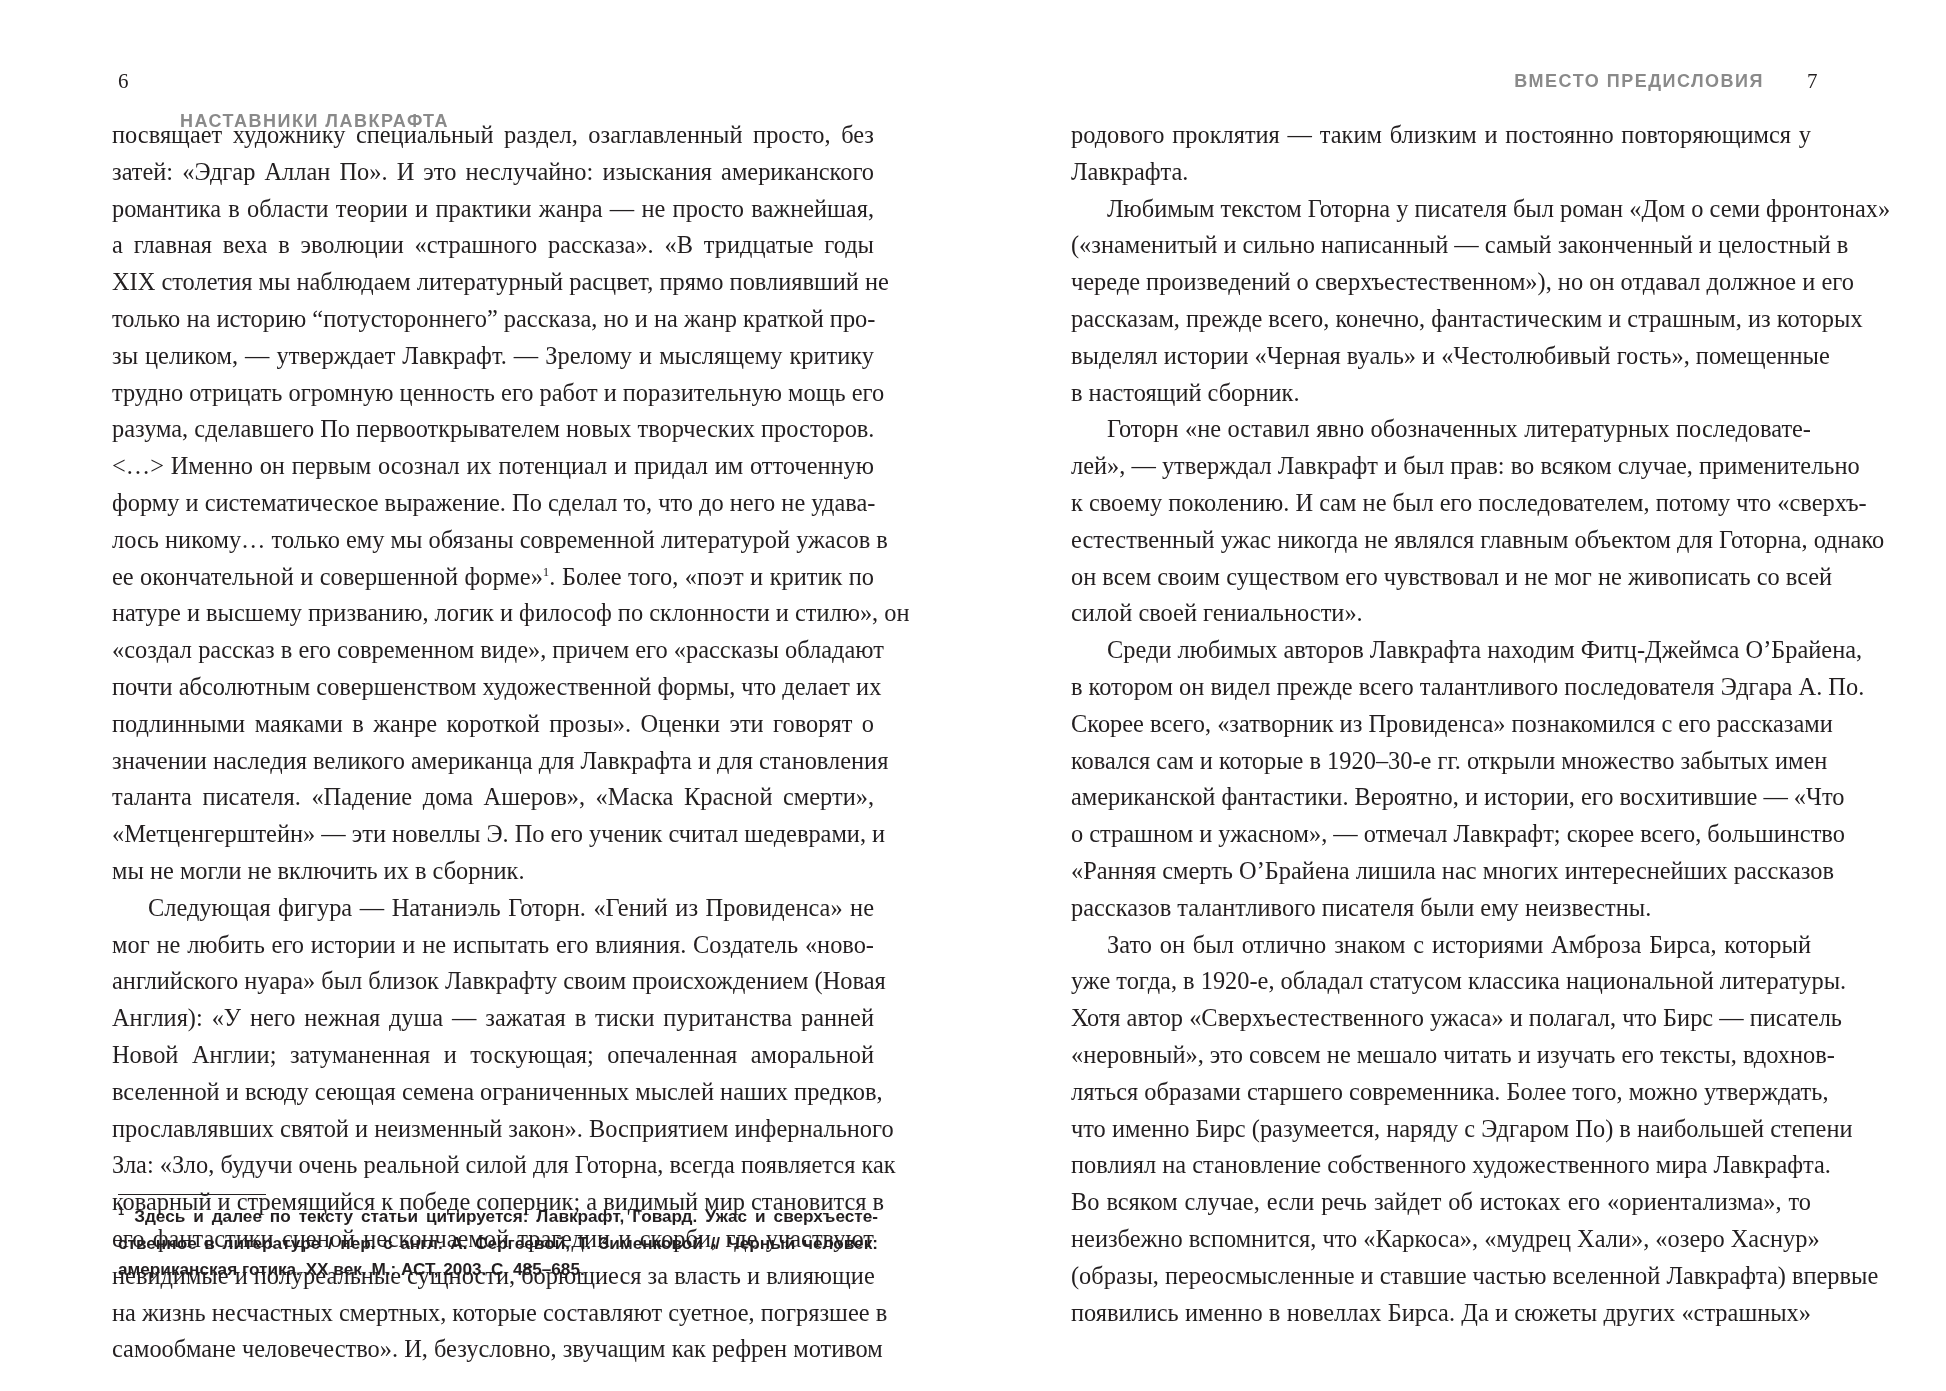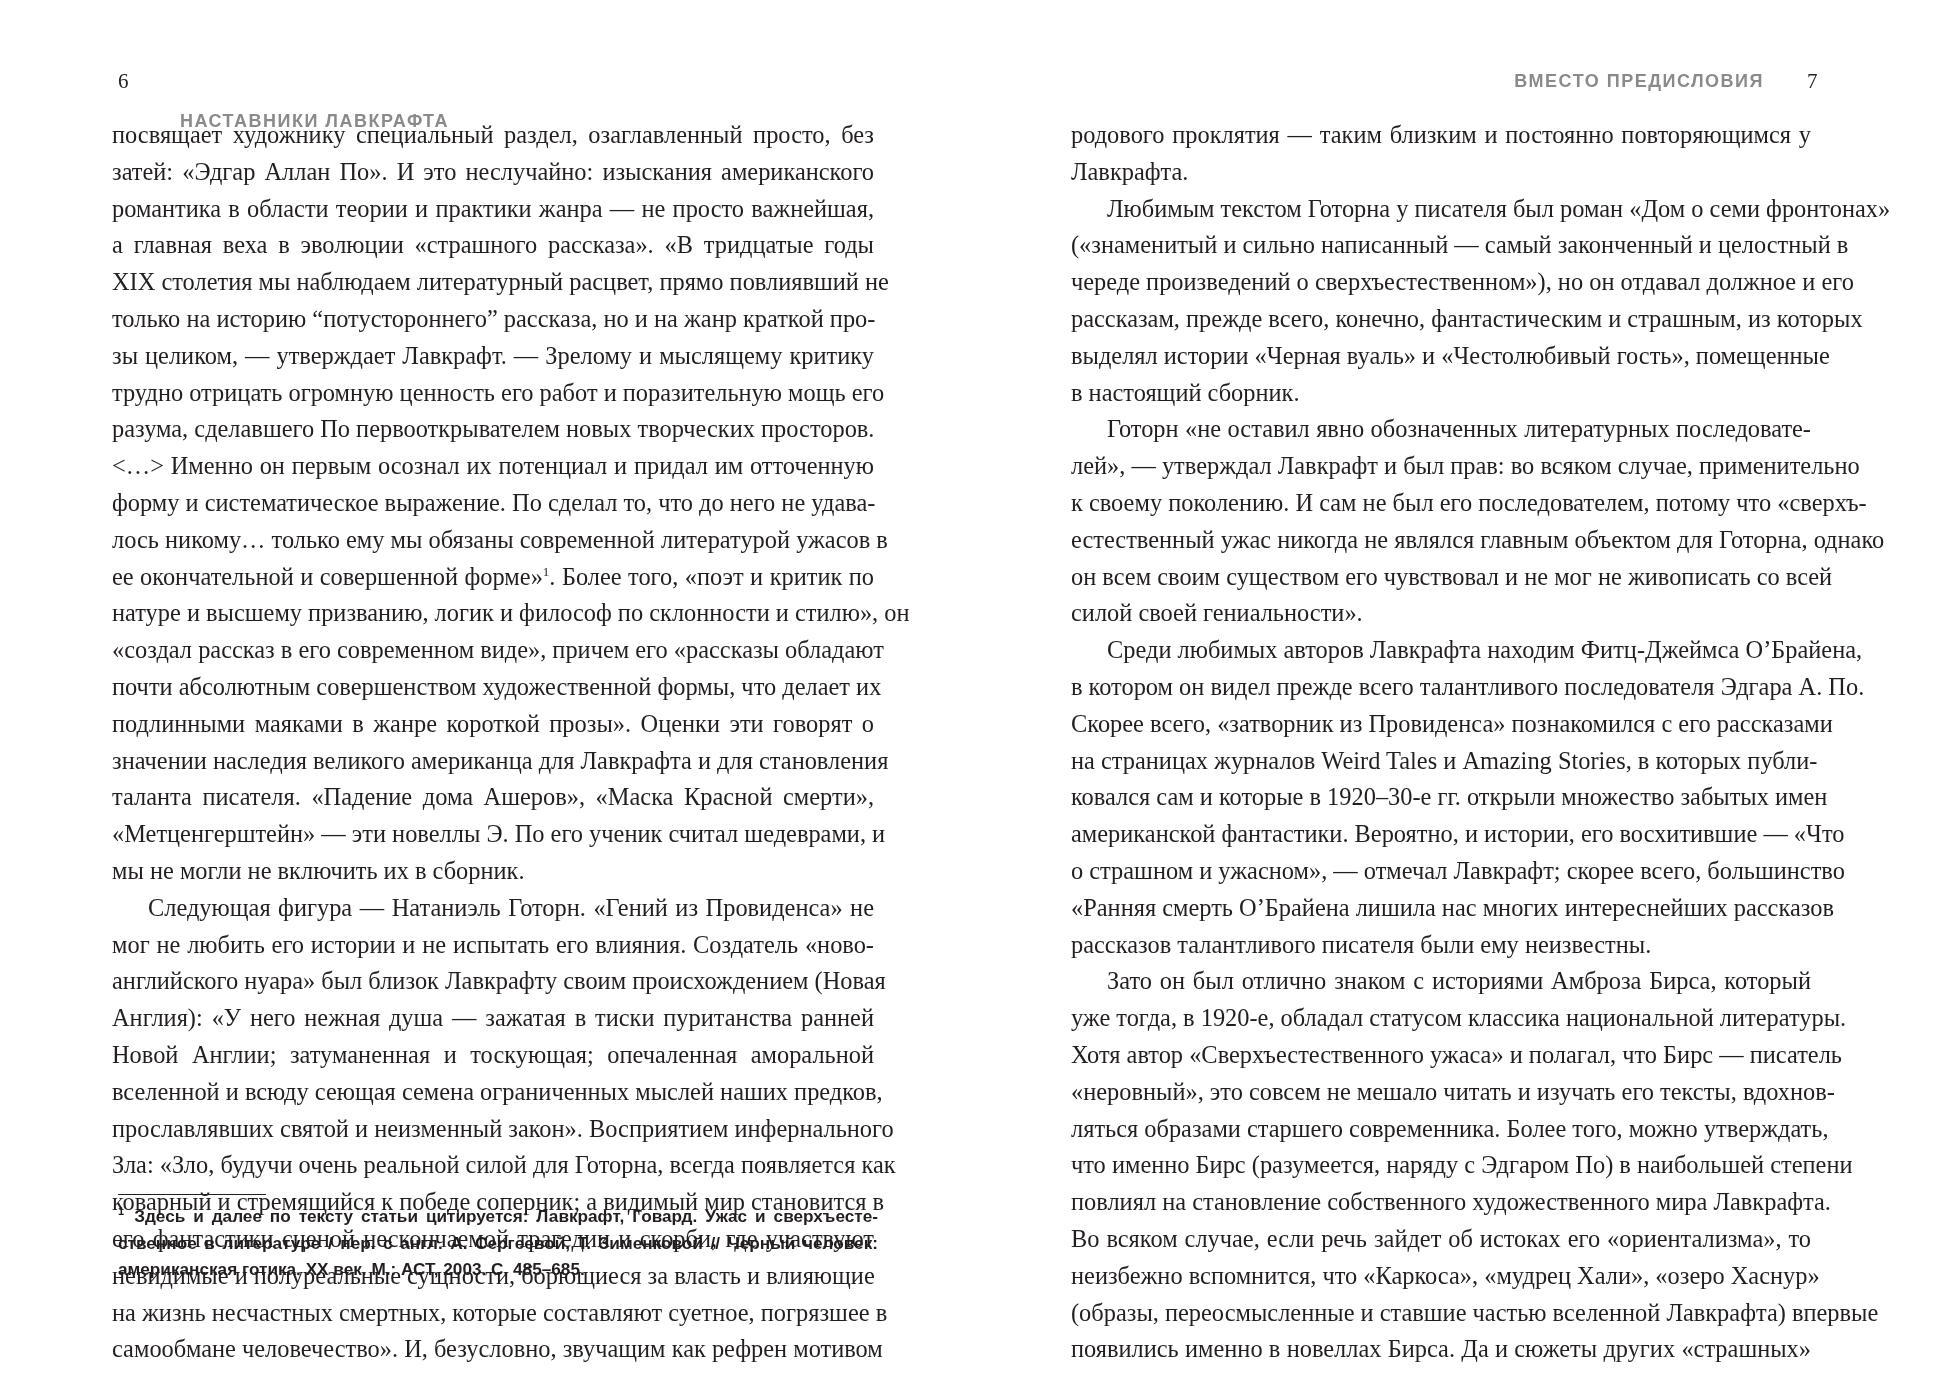--- a/index.html
+++ b/index.html
@@ -115,21 +115,20 @@
     <span class="line last">в настоящий сборник.</span>
     <span class="line indent">Готорн «не оставил явно обозначенных литературных последовате-</span>
     <span class="line">лей», — утверждал Лавкрафт и был прав: во всяком случае, применительно</span>
     <span class="line">к своему поколению. И сам не был его последователем, потому что «сверхъ-</span>
     <span class="line">естественный ужас никогда не являлся главным объектом для Готорна, однако</span>
     <span class="line">он всем своим существом его чувствовал и не мог не живописать со всей</span>
     <span class="line last">силой своей гениальности».</span>
     <span class="line indent">Среди любимых авторов Лавкрафта находим Фитц-Джеймса О’Брайена,</span>
     <span class="line">в котором он видел прежде всего талантливого последователя Эдгара А. По.</span>
     <span class="line">Скорее всего, «затворник из Провиденса» познакомился с его рассказами</span>
-    <span class="line">на страницах журналов Weird Tales и Amazing Stories, в которых публи-</span>
     <span class="line">ковался сам и которые в 1920–30-е гг. открыли множество забытых имен</span>
     <span class="line">американской фантастики. Вероятно, и истории, его восхитившие — «Что</span>
     <span class="line">о страшном и ужасном», — отмечал Лавкрафт; скорее всего, большинство</span>
     <span class="line">«Ранняя смерть О’Брайена лишила нас многих интереснейших рассказов</span>
     <span class="line last">рассказов талантливого писателя были ему неизвестны.</span>
     <span class="line indent">Зато он был отлично знаком с историями Амброза Бирса, который</span>
     <span class="line">уже тогда, в 1920-е, обладал статусом классика национальной литературы.</span>
     <span class="line">Хотя автор «Сверхъестественного ужаса» и полагал, что Бирс — писатель</span>
     <span class="line">«неровный», это совсем не мешало читать и изучать его тексты, вдохнов-</span>
     <span class="line">ляться образами старшего современника. Более того, можно утверждать,</span>

